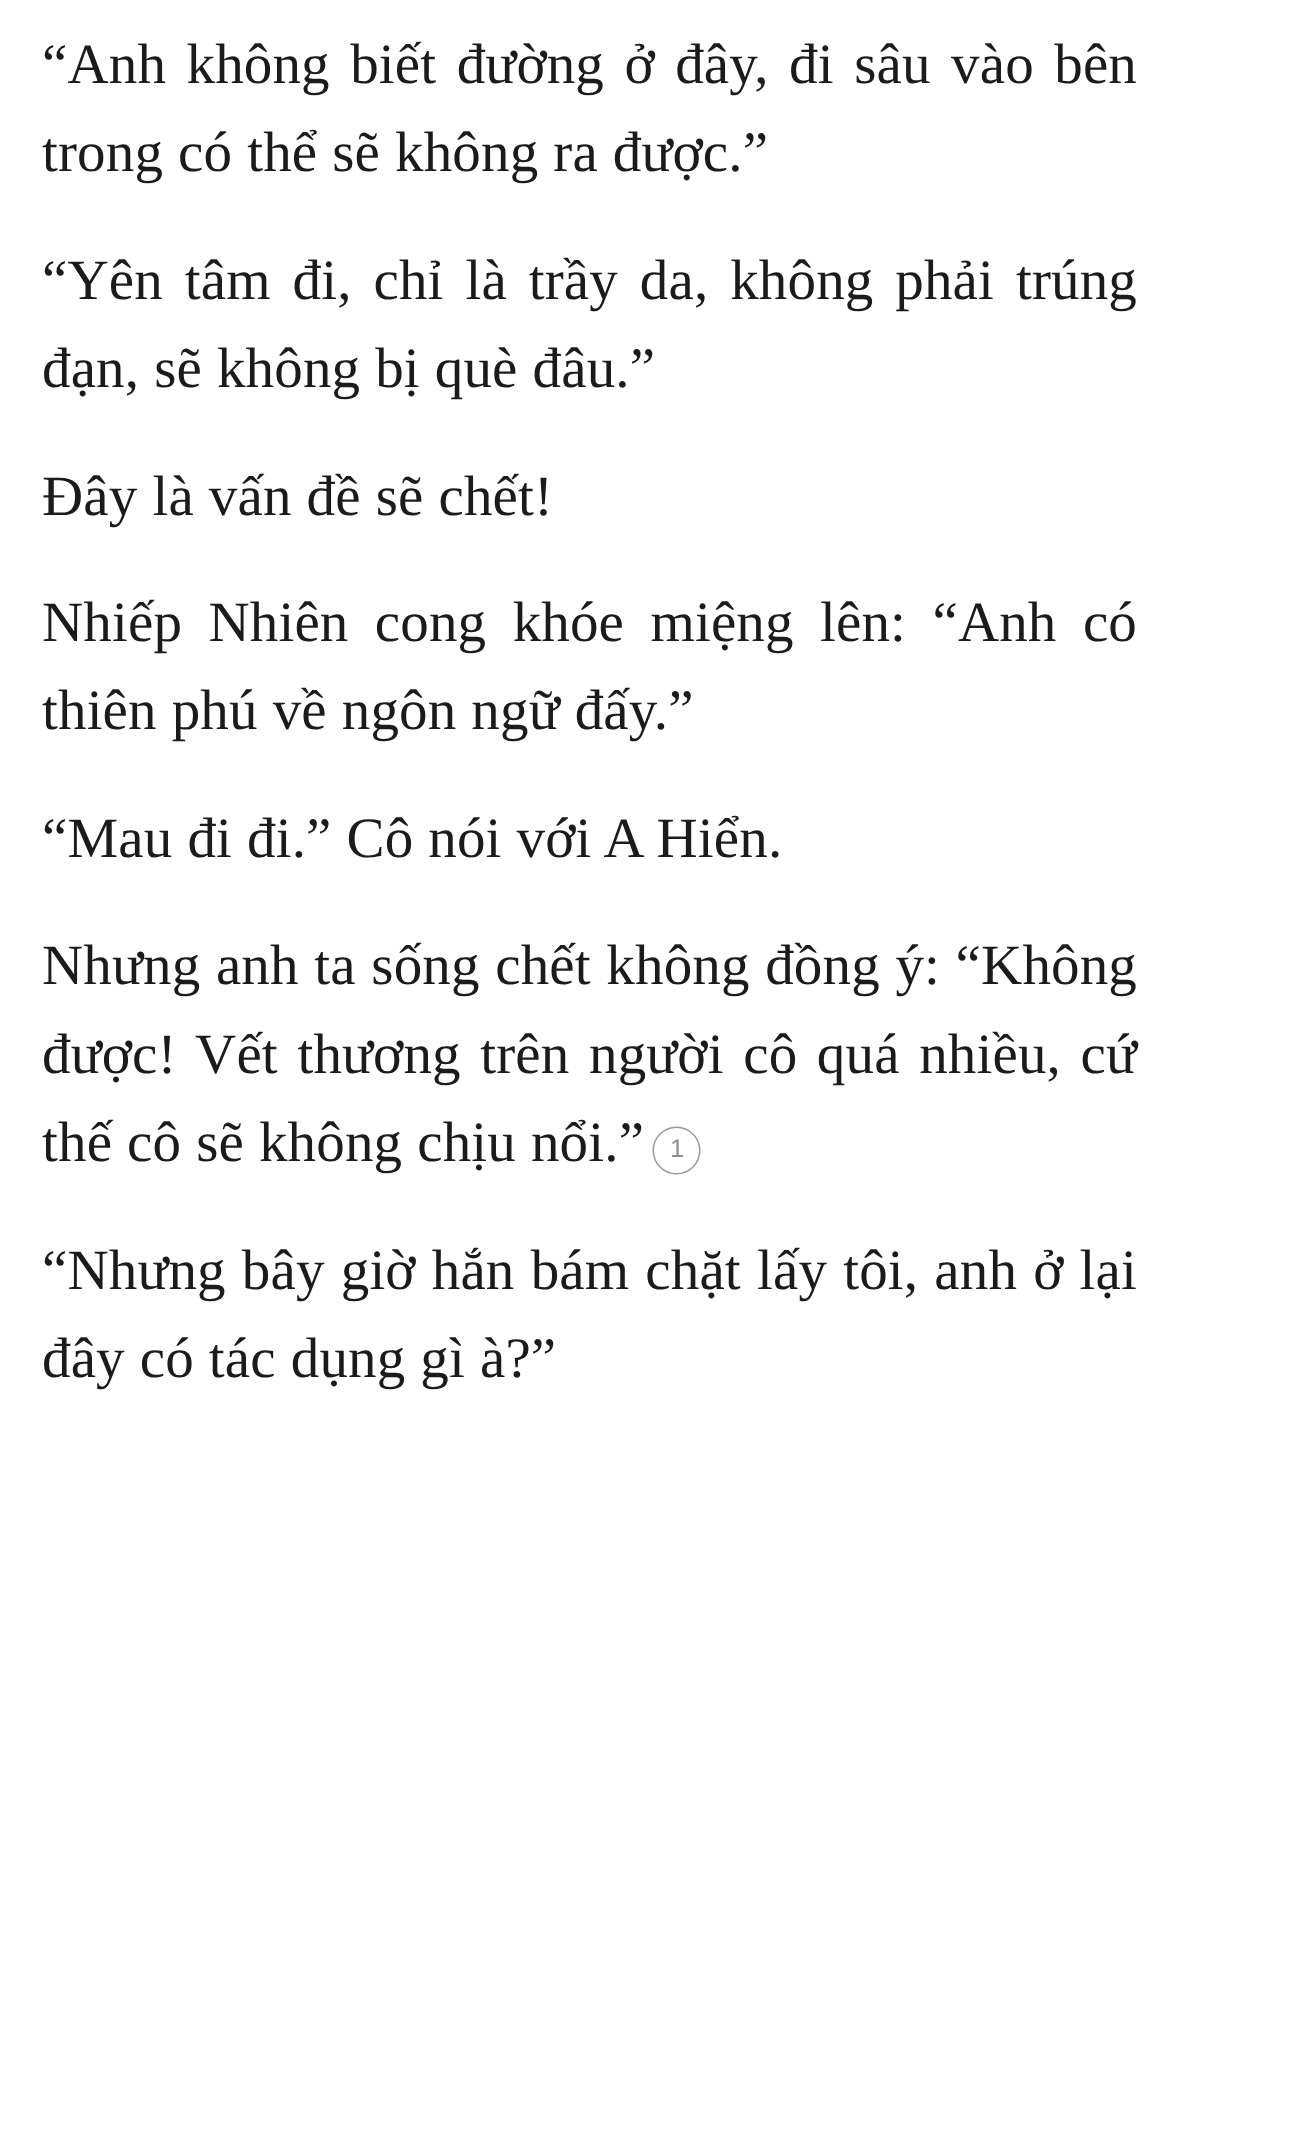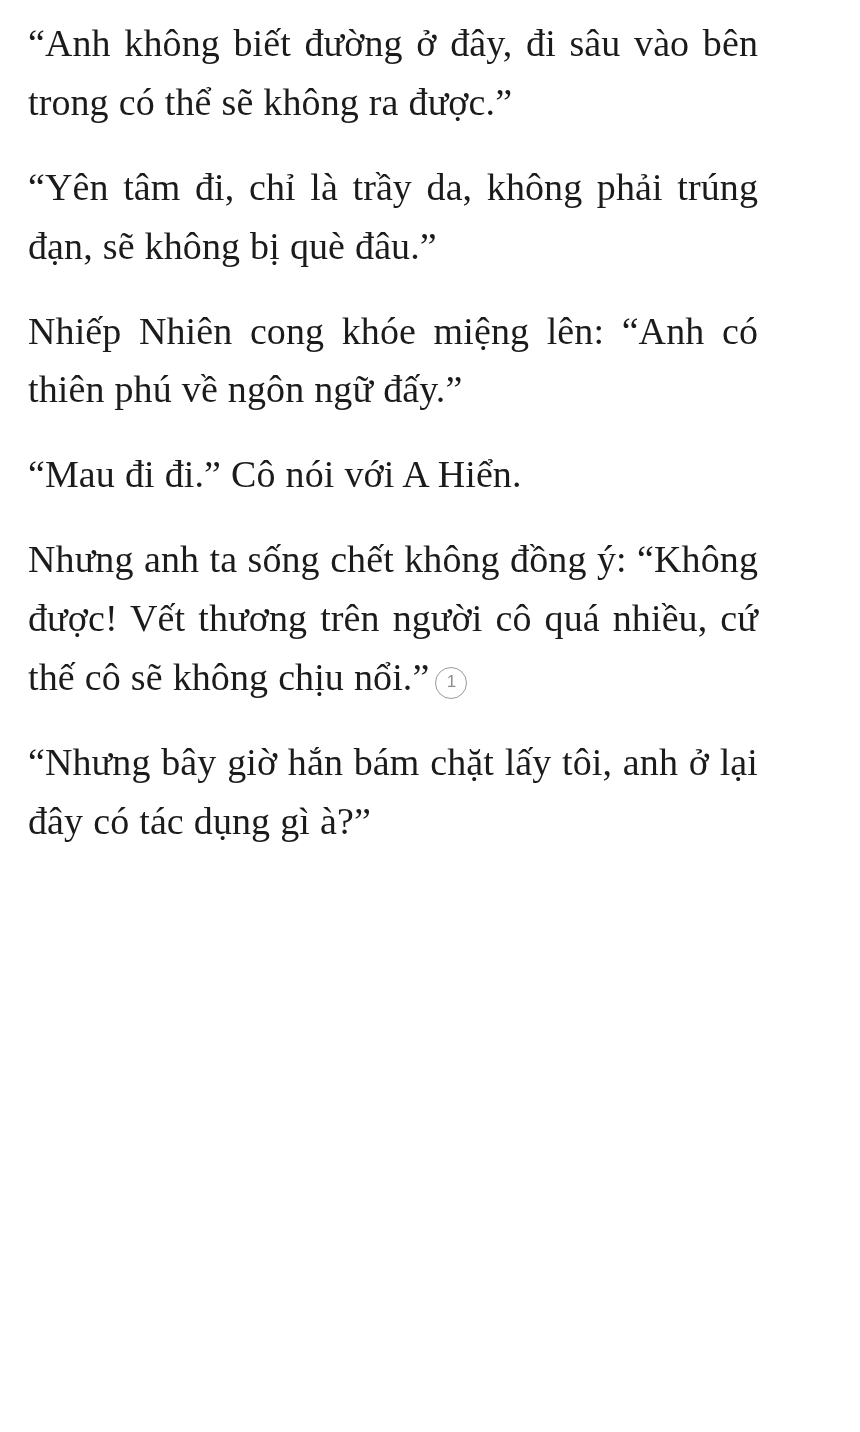--- a/index.html
+++ b/index.html
@@ -53,20 +53,21 @@
 <body>
 
 <div class="reader">
 
   <p class="para">“Anh không biết đường ở đây, đi sâu vào bên trong có thể sẽ không ra được.”</p>
 
 
   <p class="para">“Yên tâm đi, chỉ là trầy da, không phải trúng đạn, sẽ không bị què đâu.”</p>
 
 
+  <p class="para no-justify">Đây là vấn đề sẽ chết!</p>
 
   <p class="para">Nhiếp Nhiên cong khóe miệng lên: “Anh có thiên phú về ngôn ngữ đấy.”</p>
 
 
   <p class="para no-justify">“Mau đi đi.” Cô nói với A Hiển.</p>
 
   <p class="para"><span>Nhưng anh ta sống chết không đồng ý: “Không được! Vết thương trên người cô quá nhiều, cứ thế cô sẽ không chịu nổi.”</span><span class="footnote-marker">1</span></p>
 
   <p class="para">“Nhưng bây giờ hắn bám chặt lấy tôi, anh ở lại đây có tác dụng gì à?”</p>
 

